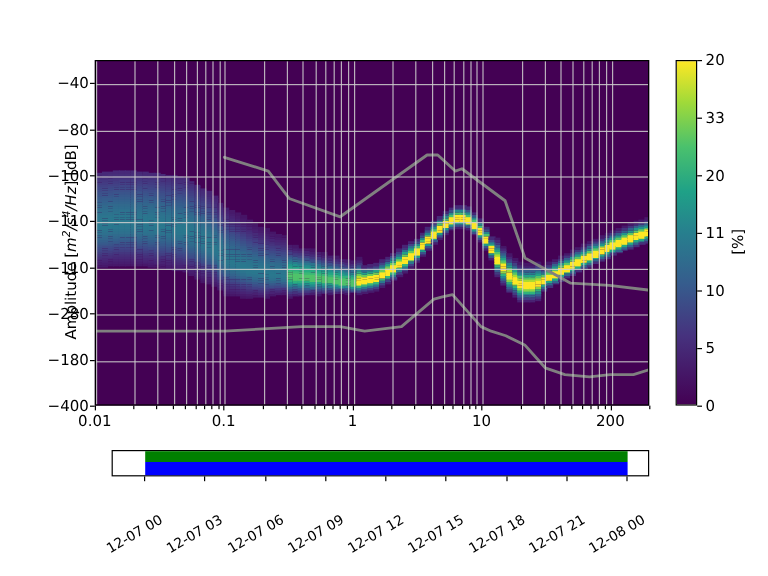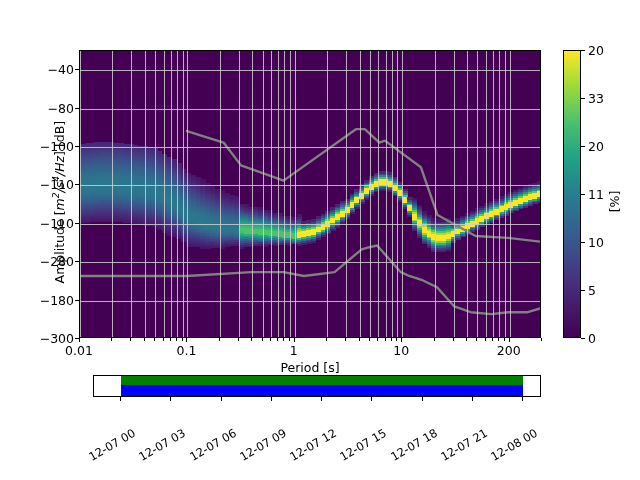--- a/index.html
+++ b/index.html
@@ -2283,24 +2283,23 @@
       <div class="xlab" style="left:508.66px;">200</div>
     </div>
   <div id="labsy">
       <div class="ylab" style="top:69.20px;">−40</div>
       <div class="ylab" style="top:107.60px;">−80</div>
       <div class="ylab" style="top:146.00px;">−100</div>
       <div class="ylab" style="top:184.40px;">−110</div>
       <div class="ylab" style="top:222.80px;">−110</div>
       <div class="ylab" style="top:261.20px;">−280</div>
       <div class="ylab" style="top:299.60px;">−180</div>
-      <div class="ylab" style="top:338.00px;">−300</div>
+      <div class="ylab" style="top:338.00px;">−400</div>
     </div>
 
-  <div class="xtitle">Period [s]</div>
 
   <div class="ytitle">
     <span>Amplitude [</span><i>m</i><i class="sup">2</i><i>/s</i><i class="sup">4</i><i>/Hz</i><span>] [dB]</span>
   </div>
 
   <div class="cbar"></div>
   <div id="cbticks">
       <div class="cbar-tick" style="top:338.00px;"></div>
       <div class="cbar-lab" style="top:338.00px;">0</div>
       <div class="cbar-tick" style="top:290.00px;"></div>

